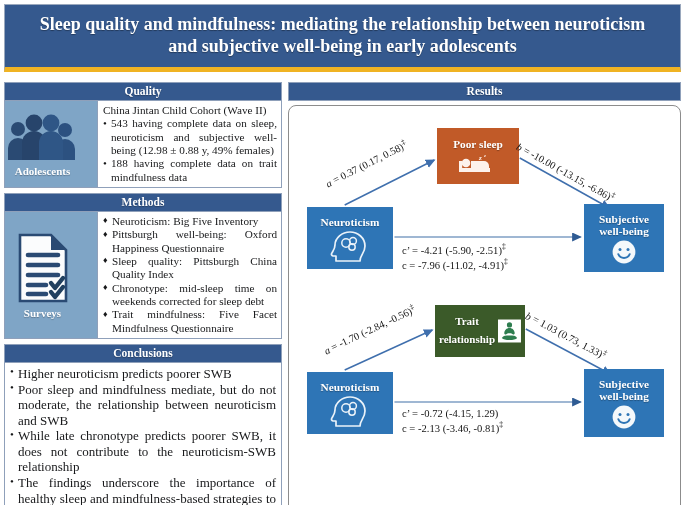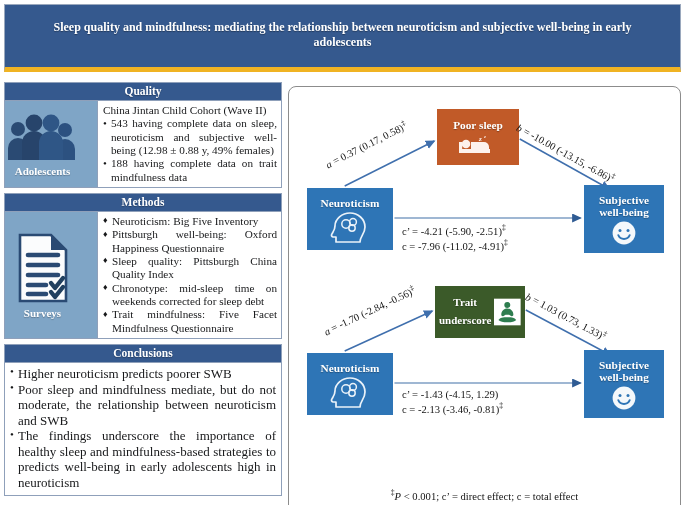--- a/index.html
+++ b/index.html
@@ -23,21 +23,21 @@
     width: 677px; height: 68px;
     background: #35598e;
     border: 1px solid #9aa8bd;
     border-bottom: 5px solid #f0b323;
     display: flex; align-items: center; justify-content: center;
     padding: 2px 26px 4px 26px;
   }
   .title-text {
     color: #ffffff;
     font-weight: bold;
-    font-size: 12px;
+    font-size: 18px;
     line-height: 1.25;
     text-align: center;
     text-shadow: 0 1px 1px rgba(0,0,0,.35);
   }
 
   
   .left-col {
     position: absolute;
     left: 4px; top: 82px;
     width: 278px;
@@ -291,27 +291,29 @@
         </div>
       </div>
     </div>
 
     <div class="section">
       <div class="sec-head">Conclusions</div>
       <div class="concl-body">
         <ul class="bul">
           <li>Higher neuroticism predicts poorer SWB</li>
           <li>Poor sleep and mindfulness mediate, but do not moderate, the relationship between neuroticism and SWB</li>
+          <li>While late chronotype predicts poorer SWB, it does not contribute to the neuroticism-SWB relationship</li>
           <li>The findings underscore the importance of healthy sleep and mindfulness-based strategies to predicts well-being in early adolescents high in neuroticism</li>
         </ul>
       </div>
     </div>
   </div>
 
   <div class="right-col">
+    <div class="results-head">Results</div>
 
     <div class="results-card">
 
       <div class="diagram top">
         <svg class="wires" viewBox="0 0 393 185" preserveAspectRatio="none">
           <defs>
             <marker id="ah1" markerWidth="7" markerHeight="7" refX="5.6" refY="3" orient="auto">
               <path d="M0,0 L6.5,3 L0,6 z" fill="#3f6fad"></path>
             </marker>
             <marker id="ah2" markerWidth="7" markerHeight="7" refX="5.6" refY="3" orient="auto">
@@ -390,21 +392,21 @@
             </marker>
           </defs>
           <line x1="56" y1="68" x2="144" y2="28" stroke="#3f6fad" stroke-width="1.5" marker-end="url(#bh1)"></line>
           <line x1="238" y1="27" x2="323" y2="72" stroke="#3f6fad" stroke-width="1.5" marker-end="url(#bh2)"></line>
           <line x1="106" y1="100" x2="293" y2="100" stroke="#7f9fc4" stroke-width="1.5" marker-end="url(#bh3)"></line>
         </svg>
 
         <div class="node node-mind" style="top:3px">
           <div class="mind-words">
             <span class="lbl">Trait</span>
-            <span class="lbl">underscore</span>
+            <span class="lbl">relationship</span>
           </div>
           <svg width="30" height="30" viewBox="0 0 30 30">
             <rect x="0" y="0" width="30" height="30" fill="#ffffff"></rect>
             <circle cx="15" cy="7" r="3.4" fill="#2e7d4f"></circle>
             <path d="M15 11c4 0 6.5 3 6.8 6.4.2 2-1.2 2.8-2.6 2l-2.2-1.3h-4l-2.2 1.3c-1.4.8-2.8 0-2.6-2C8.5 14 11 11 15 11z" fill="#2e7d4f"></path>
             <path d="M5 24c2-3 5-3.2 10-3.2S23 21 25 24c-1.6 2-5.4 2.6-10 2.6S6.6 26 5 24z" fill="#2e7d4f"></path>
           </svg>
         </div>
 
         <div class="node node-neuro" style="top:70px">
@@ -432,21 +434,21 @@
 
         <div class="plabel" style="left:38px; top:41px; transform:rotate(-25deg); transform-origin:left bottom;">
           <i>a</i><span> = -1.70 (-2.84, -0.56)<sup>‡</sup></span>
         </div>
 
         <div class="plabel" style="left:241px; top:6px; transform:rotate(28deg); transform-origin:left top;">
           <i>b</i><span> = 1.03 (0.73, 1.33)<sup>‡</sup></span>
         </div>
 
         <div class="ctext" style="left:113px; top:105px;">
-          <div>c’ = -1.43 (-4.15, 1.29)</div>
+          <div>c’ = -0.72 (-4.15, 1.29)</div>
           <div>c = -2.13 (-3.46, -0.81)<sup style="font-size:7.5px">‡</sup></div>
         </div>
       </div>
 
       <div class="footnote">
         <sup>‡</sup><i>P</i><span> &lt; 0.001; c’ = direct effect; c = total effect</span>
       </div>
     </div>
   </div>
 </div>

